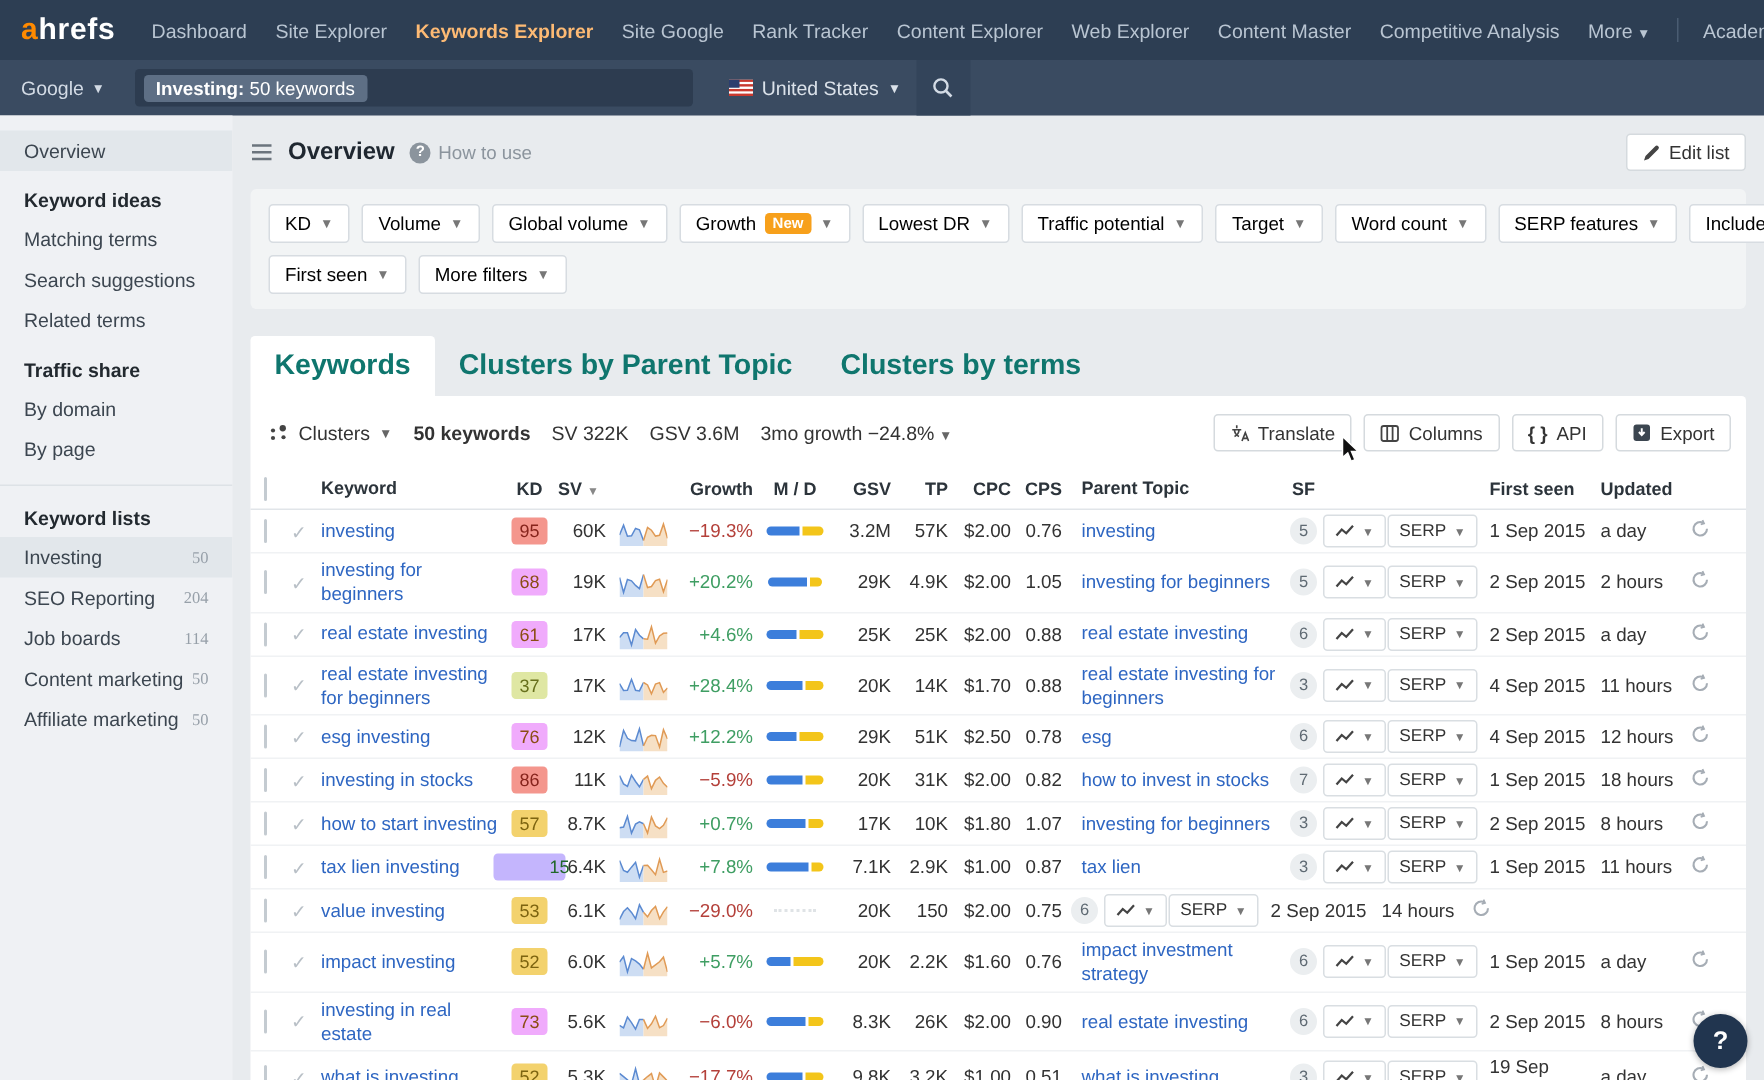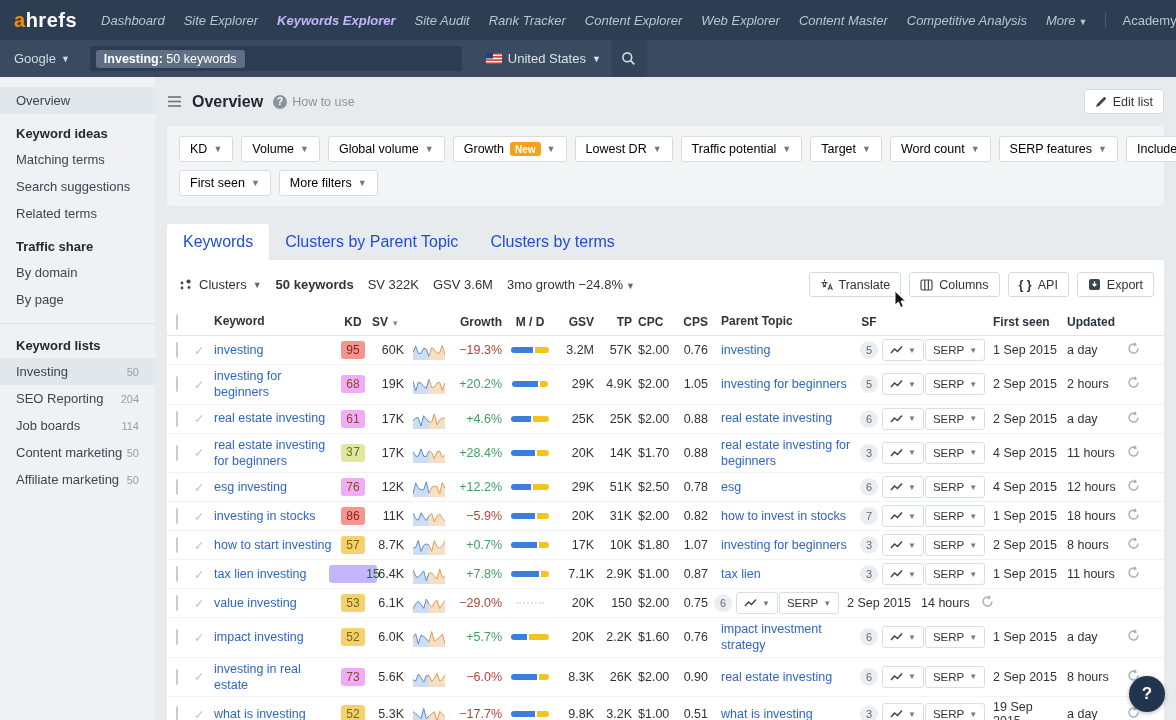--- a/index.html
+++ b/index.html
@@ -6,22 +6,22 @@
   html,body { width:1176px; height:720px; }
   body { font-family:"Liberation Sans","DejaVu Sans",sans-serif; font-size:13px; color:#333; background:#e8ebee; overflow:hidden; }
   .screen { position:relative; width:1176px; height:720px; overflow:hidden; }
 
   
   .topnav { height:40px; background:#2d3e53; display:flex; align-items:center; padding:0 14px; gap:18px; }
   .logo { font-weight:bold; font-size:20px; letter-spacing:.5px; margin-right:6px; cursor:default; }
   .logo .a { color:#ff8a00; }
   .logo .rest { color:#ffffff; }
   .nav-items { display:flex; align-items:center; gap:19px; flex:1; }
-  .nav-item { color:#b9c5d2; font-size:13px; white-space:nowrap; cursor:pointer;font-style:italic; }
-  .nav-item.active { color:#c4b5fd; font-weight:bold; }
+  .nav-item { color:#b9c5d2; font-size:13px; white-space:nowrap; cursor:pointer; }
+  .nav-item.active { color:#fdba74; font-weight:bold; }
   .nav-item .caret { font-size:9px; margin-left:3px; }
   .nav-divider { width:1px; height:16px; background:#4a5c72; }
   .nav-right { display:flex; align-items:center; gap:16px; }
   .academy { color:#b9c5d2; display:flex; align-items:center; gap:5px; cursor:pointer; }
 
   
   .subnav { height:37px; background:#3a4b61; display:flex; align-items:center; padding:0 0 0 14px; }
   .engine-select { color:#d3dbe5; display:flex; align-items:center; gap:5px; padding:0 14px 0 0; cursor:pointer; height:100%; }
   .engine-select .caret{font-size:9px;}
   .search-input { width:372px; height:25px; background:#2d3c50; border-radius:3px; display:flex; align-items:center; padding:0 6px; margin-left:6px; cursor:text; }
@@ -29,21 +29,21 @@
   .kw-tag b { font-weight:bold; }
   .country-select { margin-left:14px; display:flex; align-items:center; gap:6px; color:#dbe2ea; cursor:pointer; padding:0 10px; height:100%; }
   .country-select .caret{font-size:9px;}
   .subnav-search { width:36px; height:37px; display:flex; align-items:center; justify-content:center; background:#33445a; cursor:pointer; }
 
   
   .content { display:flex; height:643px; }
   .sidebar { width:155px; background:#eff1f4; padding-top:10px; flex-shrink:0; overflow:hidden; }
   .side-item { padding:6px 16px; color:#3c4650; cursor:pointer; display:flex; justify-content:space-between; align-items:center; }
   .side-item.active { background:#e2e7eb; }
-  .side-item .count { color:#97a0a9; font-size:11px; }
+  .side-item .count { color:#97a0a9; font-size:11px;font-family:Liberation Serif, serif; }
   .side-title { padding:12px 16px 5px; font-weight:bold; color:#22292f; }
   .side-divider { border-top:1px solid #dde2e6; margin:10px 0 2px; }
 
   main { flex:1; overflow:hidden; position:relative; }
 
   
   .page-header { display:flex; align-items:center; padding:12px 12px 10px; gap:10px; }
   .hamburger { cursor:pointer; display:flex; }
   .page-title { font-size:16px; font-weight:bold; color:#1f2730; }
   .howto { display:flex; align-items:center; gap:5px; color:#8b949d; font-size:12.5px; cursor:pointer; }
@@ -54,21 +54,21 @@
   
   .filters { background:#f2f4f5; border-radius:4px; margin:2px 12px 0; padding:10px 12px; }
   .filter-row { display:flex; gap:8px; flex-wrap:nowrap; }
   .filter-row + .filter-row { margin-top:8px; }
   .fbtn { display:inline-flex; align-items:center; gap:6px; background:#fff; border:1px solid #d7dce1; border-radius:3px; height:26px; padding:0 10px; font-size:12.5px; cursor:pointer; white-space:nowrap; }
   .fbtn .caret { font-size:9px; color:#777; }
   .new-badge { background:#f7a01b; color:#fff; font-size:10px; font-weight:bold; border-radius:3px; padding:1.5px 5px; }
 
   
   .tabs { display:flex; margin:18px 12px 0; }
-  .tab { padding:9px 16px; font-weight:normal; font-size:16px; color:#1d4ed8; cursor:pointer; border-radius:3px 3px 0 0; }
+  .tab { padding:9px 16px; font-weight:bold; font-size:19px; color:#0f766e; cursor:pointer; border-radius:3px 3px 0 0; }
   .tab.active { background:#fff; }
 
   
   .card { background:#fff; margin:0 12px; border-radius:0 3px 3px 3px; }
   .toolbar { display:flex; align-items:center; padding:12px 10px 12px 12px; gap:14px; }
   .toolbar .stat { color:#333; white-space:nowrap; }
   .toolbar .stat.bold { font-weight:bold; }
   .clusters-sel { display:flex; align-items:center; gap:6px; cursor:pointer; }
   .clusters-sel .caret{ font-size:9px; color:#666; }
   .growth-sel { cursor:pointer; }
@@ -81,36 +81,36 @@
   .cell { padding:3px 3px; }
   .c-cb{width:18px;} .c-chk{width:20px; color:#b9c0c7;}
   .c-kw{width:126px; line-height:1.3;}
   .c-kd{width:32px; display:flex; justify-content:center;}
   .c-sv{width:38px; text-align:right;}
   .c-spark{width:44px; display:flex; justify-content:center;}
   .c-growth{width:54px; text-align:right;}
   .c-md{width:50px; display:flex; justify-content:center; align-items:center;}
   .c-gsv{width:42px; text-align:right;}
   .c-tp{width:38px; text-align:right;}
-  .c-cpc{width:42px; }
+  .c-cpc{width:42px; text-align:right;}
   .c-cps{width:34px; text-align:right;}
   .c-parent{width:146px; line-height:1.3; padding-left:10px;}
   .c-sf{width:24px; display:flex; justify-content:center;}
   .c-chart{width:44px; display:flex; justify-content:center;}
   .c-serp{width:60px; display:flex; justify-content:center;}
   .c-first{width:78px; padding-left:8px;}
   .c-upd{width:60px; padding-left:4px;}
   .c-ref{width:20px; display:flex; justify-content:center;}
   .thead .c-sv{ text-align:left; }
   .thead .c-sv .caret{font-size:8px; color:#888;}
 
   a.kwlink { color:#2e66c2; text-decoration:none; cursor:pointer; }
   .kd-badge { min-width:24px; height:18px; border-radius:3px; display:inline-flex; align-items:center; justify-content:center; font-size:12px; padding:0 4px; }
   .kd-red{background:#f4968d;color:#86241c;} .kd-orange{background:#f0abfc;color:#8a4d14;}
-  .kd-yellow{background:#f3d26d;color:#7d6410;} .kd-lime{background:#dfe7a3;color:#67701c;font-family:Liberation Mono, monospace;}
+  .kd-yellow{background:#f3d26d;color:#7d6410;} .kd-lime{background:#dfe7a3;color:#67701c;}
   .kd-green{background:#c4b5fd;color:#20672a;padding-left:44px;}
   .growth-up{color:#3f9e63;} .growth-down{color:#b4403a;}
   .mdbar{display:flex; gap:2px; align-items:center;}
   .mdbar .m{height:6px; background:#3c7edb; border-radius:3px 0 0 3px;}
   .mdbar .d{height:6px; background:#f3c51a; border-radius:0 3px 3px 0;}
   .md-none{width:28px; border-top:2px dotted #dfe3e6;}
   .sf-badge{width:18px;height:18px;border-radius:50%;background:#ebeef0;color:#5f6a73;font-size:11px;display:flex;align-items:center;justify-content:center;}
   .mini-btn{display:inline-flex;align-items:center;gap:5px;background:#fff;border:1px solid #d9dee2;border-radius:3px;height:22px;padding:0 7px;font-size:11.5px;color:#333;cursor:pointer;white-space:nowrap;}
   .mini-btn .caret{font-size:8px;color:#777;}
   .checkbox{width:13px;height:13px;border:1px solid #c4cbd1;border-radius:2px;background:#fff;cursor:pointer;}
@@ -123,21 +123,21 @@
 <body>
 
 <div class="screen">
 
   <header class="topnav">
     <div class="logo"><span class="a">a</span><span class="rest">hrefs</span></div>
     <nav class="nav-items" id="nav-items">
         <span class="nav-item">Dashboard</span>
         <span class="nav-item">Site Explorer</span>
         <span class="nav-item active">Keywords Explorer</span>
-        <span class="nav-item">Site Audit</span>
+        <span class="nav-item">Site Google</span>
         <span class="nav-item">Rank Tracker</span>
         <span class="nav-item">Content Explorer</span>
         <span class="nav-item">Web Explorer</span>
         <span class="nav-item">Content Master</span>
         <span class="nav-item">Competitive Analysis</span>
         <span class="nav-item">More<span class="caret">▼</span></span>
       </nav>
     <div class="nav-right">
       <div class="nav-divider"></div>
       <div class="academy">

